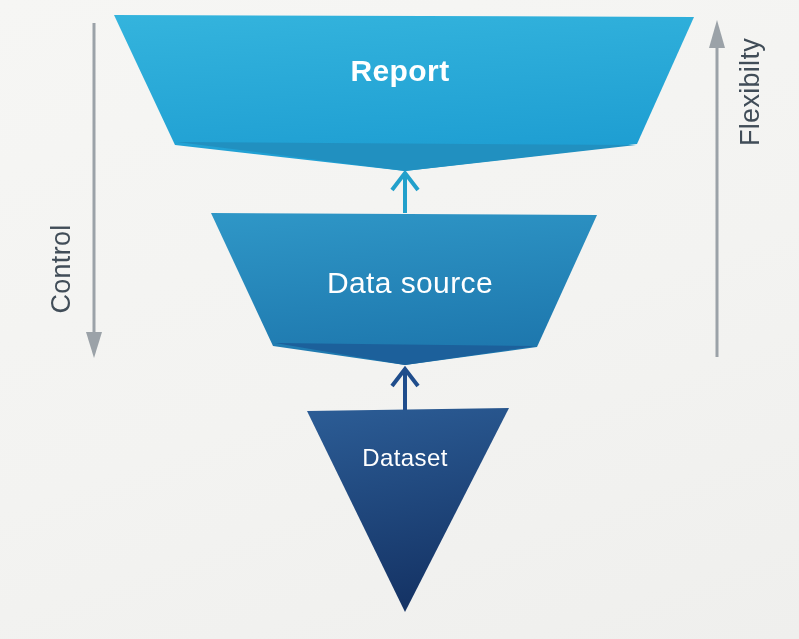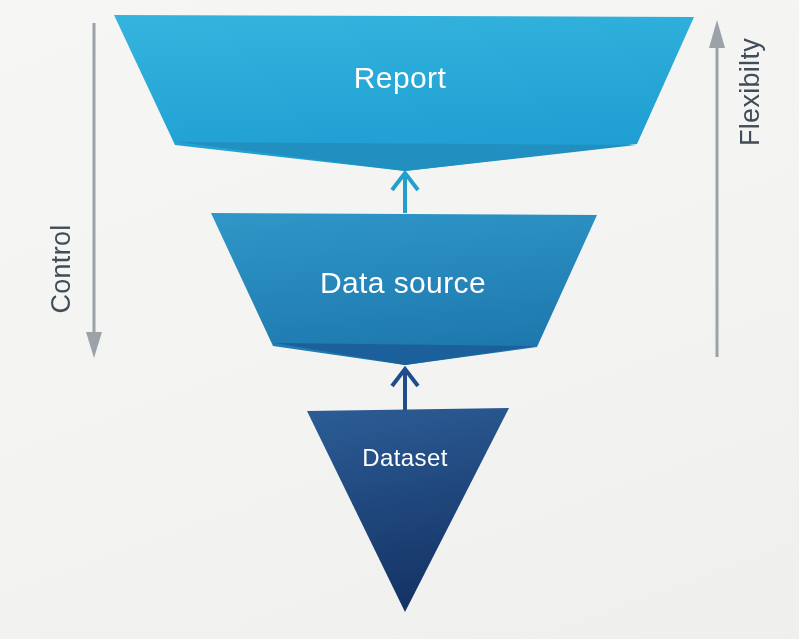--- a/index.html
+++ b/index.html
@@ -21,22 +21,22 @@
   .shape-label {
     position: absolute;
     color: #ffffff;
     font-size: 30px;
     letter-spacing: 0.4px;
     text-align: center;
     line-height: 36px;
     height: 36px;
     user-select: none;
   }
-  .label-report      { left: 250px; top: 60px;  width: 300px; }
-  .label-datasource  { left: 253px; top: 265px; width: 300px; }
+  .label-report      { left: 250px; top: 53px;  width: 300px; font-weight: bold; }
+  .label-datasource  { left: 260px; top: 265px; width: 300px; }
   .label-dataset     { left: 255px; top: 440px; width: 300px; font-size: 24px; }
   .axis-label {
     position: absolute;
     width: 200px; height: 34px;
     line-height: 34px;
     text-align: center;
     color: #414d58;
     font-size: 27px;
     letter-spacing: 0.3px;
     transform: rotate(-90deg);

